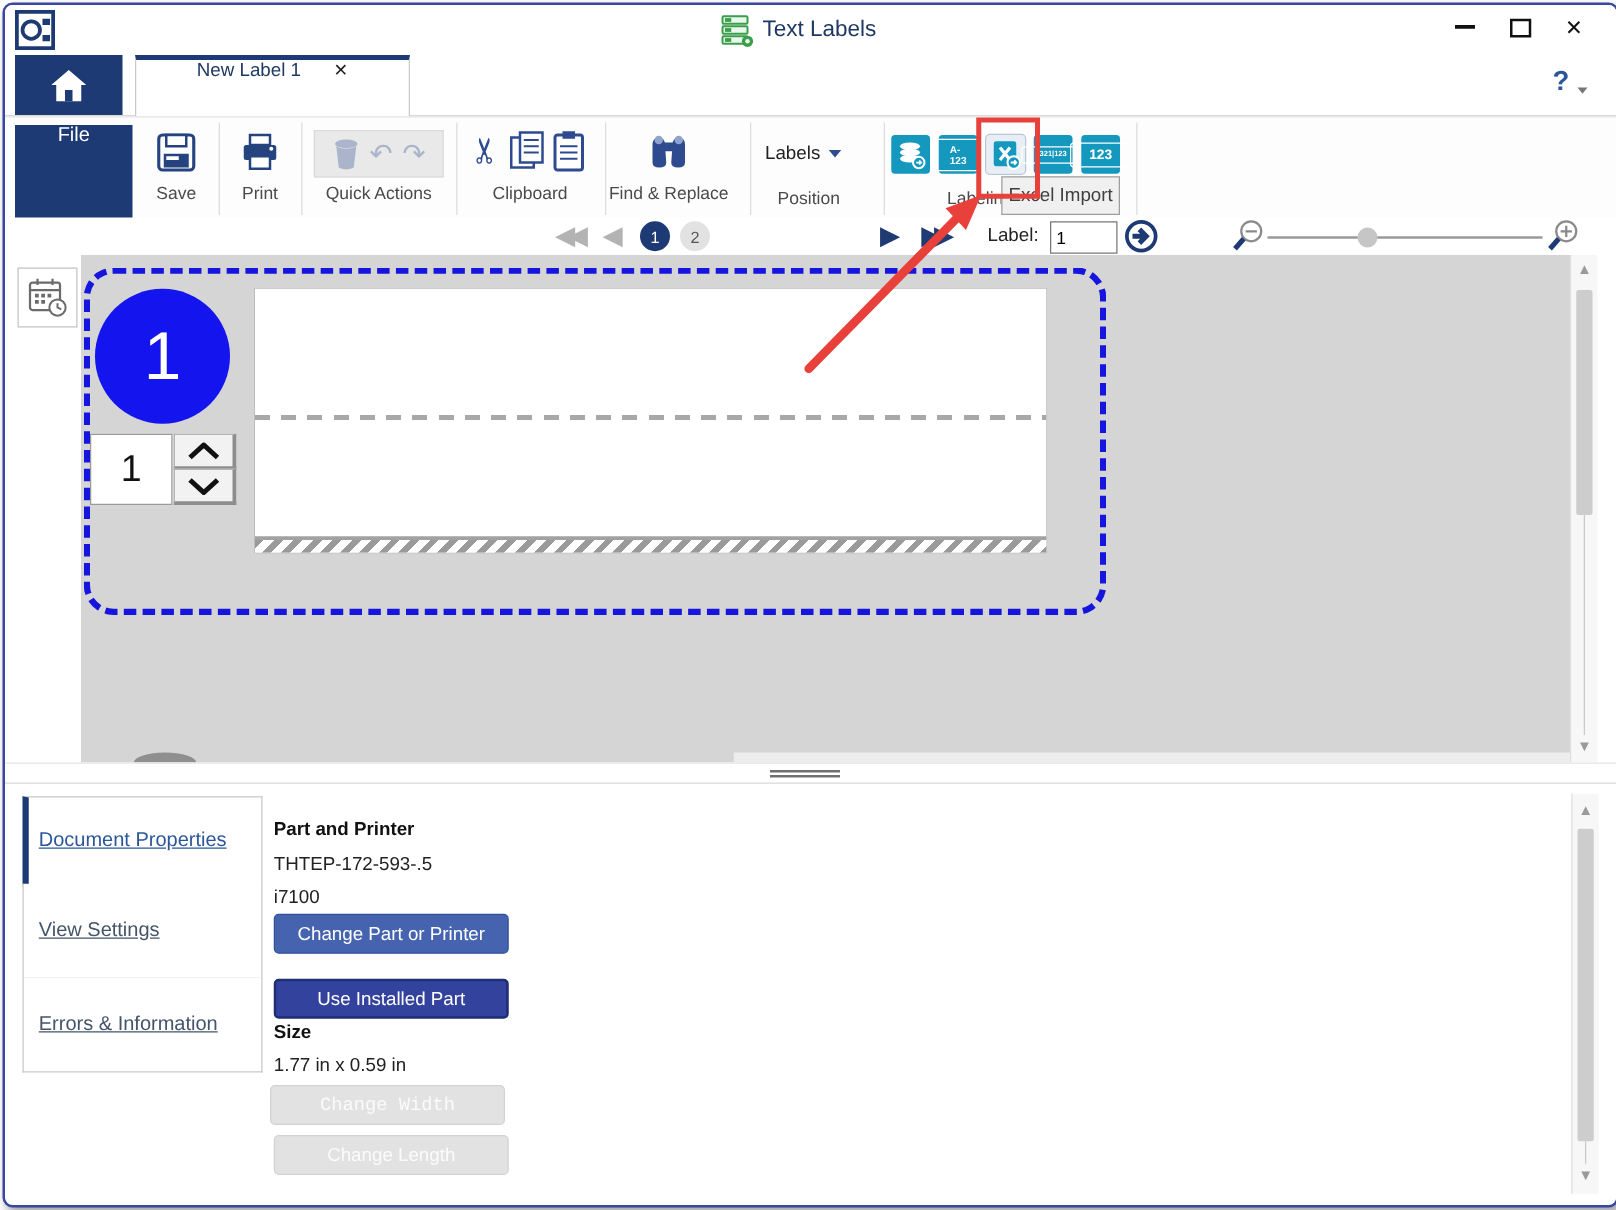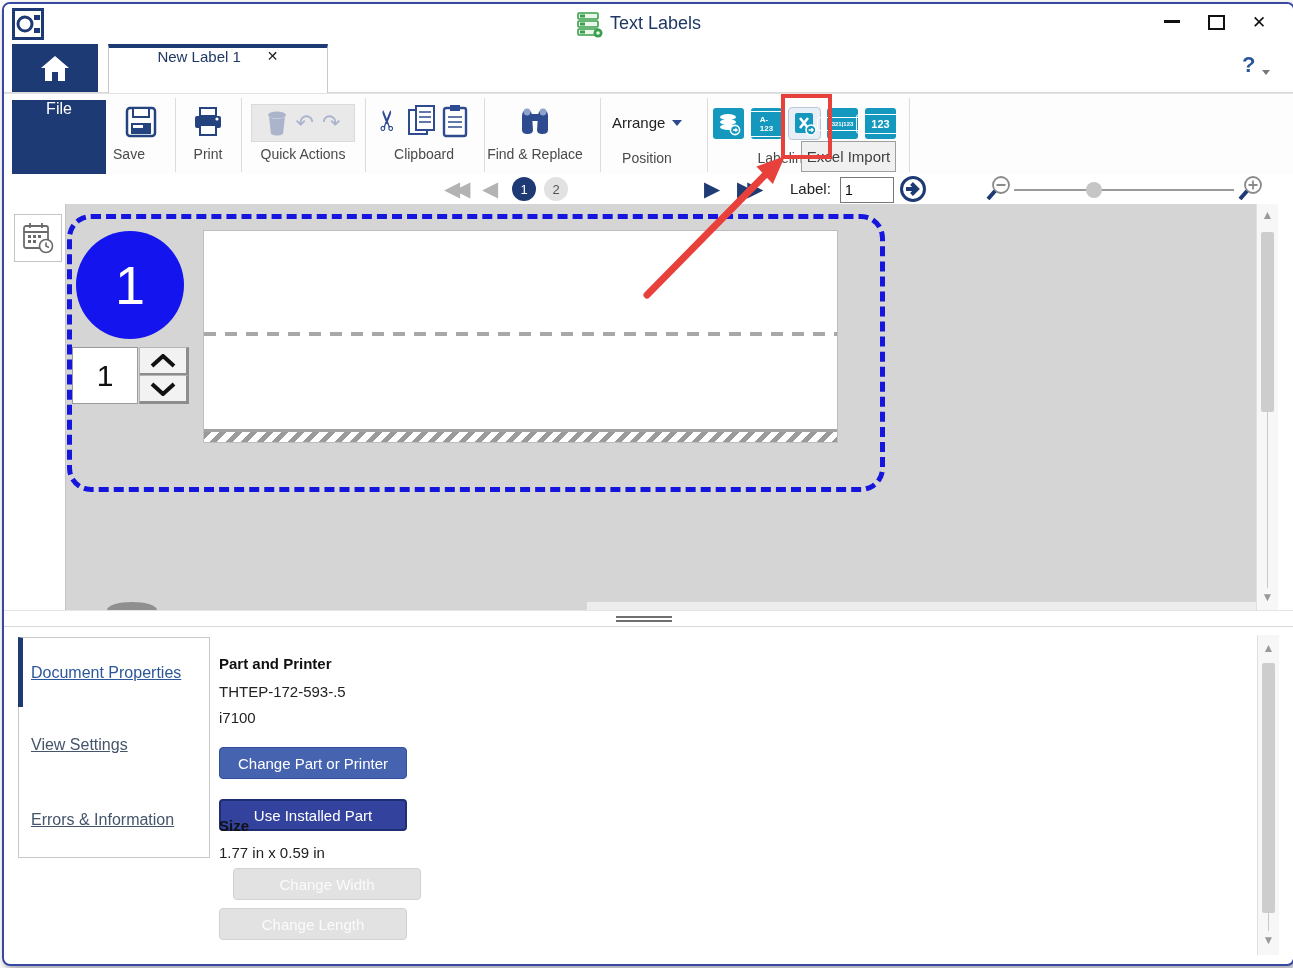--- a/index.html
+++ b/index.html
@@ -48,21 +48,21 @@
   .sb-line{width:1px;background:#c9c9c9;}
   
   .panel{background:#fff;border-top:1px solid #d8d8d8;}
   .ptab{border:1px solid #c9c9c9;border-top:none;background:#fff;display:flex;align-items:center;
         padding-left:12px;font-size:16px;color:#44546a;cursor:pointer;text-decoration:underline;}
   .ptab.first{border-top:1px solid #c9c9c9;}
   .ptab.active{color:#2b579a;border-left:5px solid #1e3a75;padding-left:8px;}
   .heading{font-weight:bold;font-size:15px;color:#111;}
   .value{font-size:15px;color:#222;}
   .btn-blue{background:#4563ae;border:1px solid #33509b;border-radius:4px;color:#fff;font-size:15px;
-            display:flex;align-items:center;justify-content:center;cursor:pointer;margin-top:16px;}
+            display:flex;align-items:center;justify-content:center;cursor:pointer;}
   .btn-dark{background:#33439d;border:2px solid #1f2d73;}
   .btn-dis{background:#e2e2e2;border:1px solid #d2d2d2;border-radius:4px;color:#fbfbfb;font-size:15px;
            display:flex;align-items:center;justify-content:center;}
   svg{display:block;}
 </style>
 </head>
 <body>
 
 <div id="app">
 
@@ -120,21 +120,21 @@
     </div>
 
     <div class="abs" style="left:121px;top:12px;">
       <svg width="32" height="32" viewBox="0 0 32 32">
         <rect x="2" y="2" width="28" height="28" rx="3" fill="#fff" stroke="#24437f" stroke-width="2.5"></rect>
         <rect x="8" y="2" width="16" height="9" fill="#fff" stroke="#24437f" stroke-width="2"></rect>
         <rect x="6" y="17" width="20" height="11" fill="#24437f"></rect>
         <rect x="8" y="19" width="10" height="3" fill="#fff"></rect>
       </svg>
     </div>
-    <div class="abs grp-label" style="left:91px;top:52px;width:68px;">Save</div>
+    <div class="abs grp-label" style="left:103px;top:52px;width:68px;">Save</div>
     <div class="abs vsep" style="left:171px;top:4px;"></div>
 
     <div class="abs" style="left:188px;top:12px;">
       <svg width="32" height="32" viewBox="0 0 32 32">
         <rect x="8" y="2" width="16" height="8" fill="#fff" stroke="#24437f" stroke-width="2"></rect>
         <rect x="3" y="10" width="26" height="12" rx="2" fill="#24437f"></rect>
         <circle cx="25" cy="13" r="1.6" fill="#fff"></circle>
         <rect x="8" y="19" width="16" height="10" fill="#fff" stroke="#24437f" stroke-width="2"></rect>
       </svg>
     </div>
@@ -186,21 +186,21 @@
         <path d="M20 12 Q20 6 25 6 Q30 6 30 12 L30 26 Q30 30 24.5 30 Q19 30 19 26 Z" fill="#2e4b8f"></path>
         <rect x="13" y="10" width="8" height="7" fill="#2e4b8f"></rect>
         <circle cx="9" cy="8" r="3.4" fill="#8fa3cc"></circle>
           <circle cx="25" cy="8" r="3.4" fill="#8fa3cc"></circle>
       </svg>
     </div>
     <div class="abs grp-label" style="left:470px;top:52px;width:122px;">Find &amp; Replace</div>
     <div class="abs vsep" style="left:596px;top:4px;"></div>
 
     <div class="abs" style="left:608px;top:20px;font-size:15px;color:#222;display:flex;align-items:center;gap:7px;">
-      <span>Arrange</span>
+      <span>Labels</span>
       <span style="width:0;height:0;border-left:5px solid transparent;border-right:5px solid transparent;border-top:6px solid #2e4b8f;display:inline-block;"></span>
     </div>
     <div class="abs grp-label" style="left:598px;top:56px;width:90px;">Position</div>
     <div class="abs vsep" style="left:703px;top:4px;"></div>
 
     <div class="abs teal-btn" style="left:709px;top:14px;">
       <svg width="24" height="24" viewBox="0 0 24 24">
         <g fill="#fff">
             <ellipse cx="11" cy="5" rx="8" ry="3"></ellipse>
             <ellipse cx="11" cy="10" rx="8" ry="3"></ellipse>
@@ -339,21 +339,21 @@
     <div class="abs value" style="left:215px;top:56px;">THTEP-172-593-.5</div>
     <div class="abs value" style="left:215px;top:82px;">i7100</div>
     <div class="abs btn-blue" style="left:215px;top:104px;width:186px;height:30px;">
       <span>Change Part or Printer</span>
     </div>
     <div class="abs btn-blue btn-dark" style="left:215px;top:156px;width:184px;height:28px;">
       <span>Use Installed Part</span>
     </div>
     <div class="abs heading" style="left:215px;top:190px;">Size</div>
     <div class="abs value" style="left:215px;top:217px;">1.77 in x 0.59 in</div>
-    <div class="abs btn-dis" style="left:229px;top:241px;width:186px;height:30px;">
+    <div class="abs btn-dis" style="left:212px;top:241px;width:186px;height:30px;font-family:Liberation Mono, monospace;">
       <span>Change Width</span>
     </div>
     <div class="abs btn-dis" style="left:215px;top:281px;width:186px;height:30px;">
       <span>Change Length</span>
     </div>
 
     <div class="abs sb" style="left:1253px;top:8px;width:21px;height:320px;">
       <div class="abs sb-arrow" style="left:0;top:6px;width:21px;">▲</div>
       <div class="abs sb-thumb" style="left:4px;top:28px;width:13px;height:250px;"></div>
       <div class="abs sb-line" style="left:10px;top:278px;height:18px;"></div>

